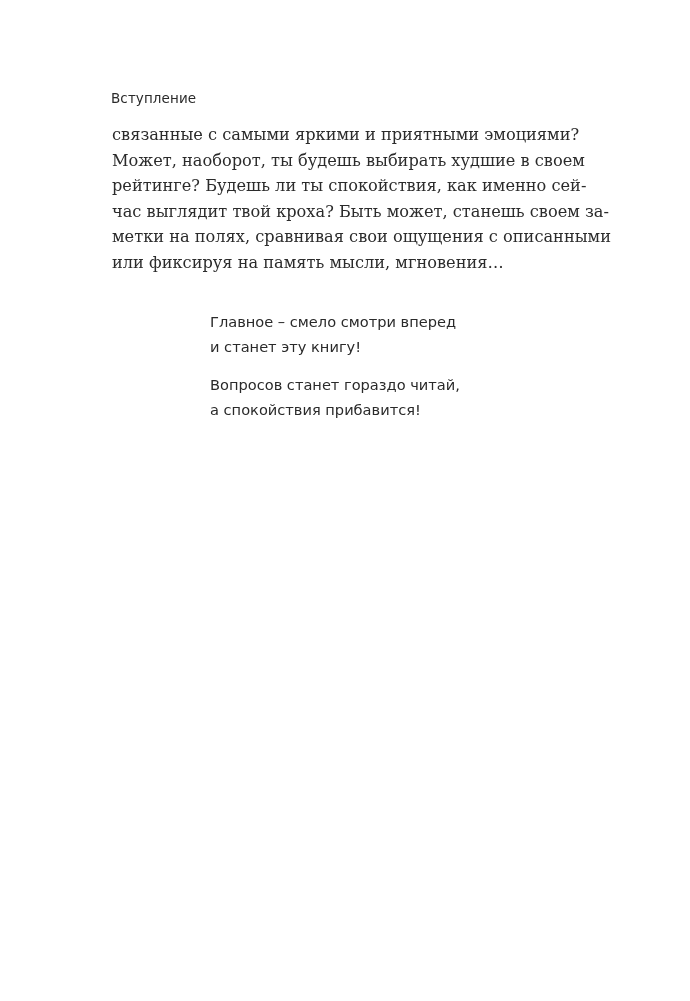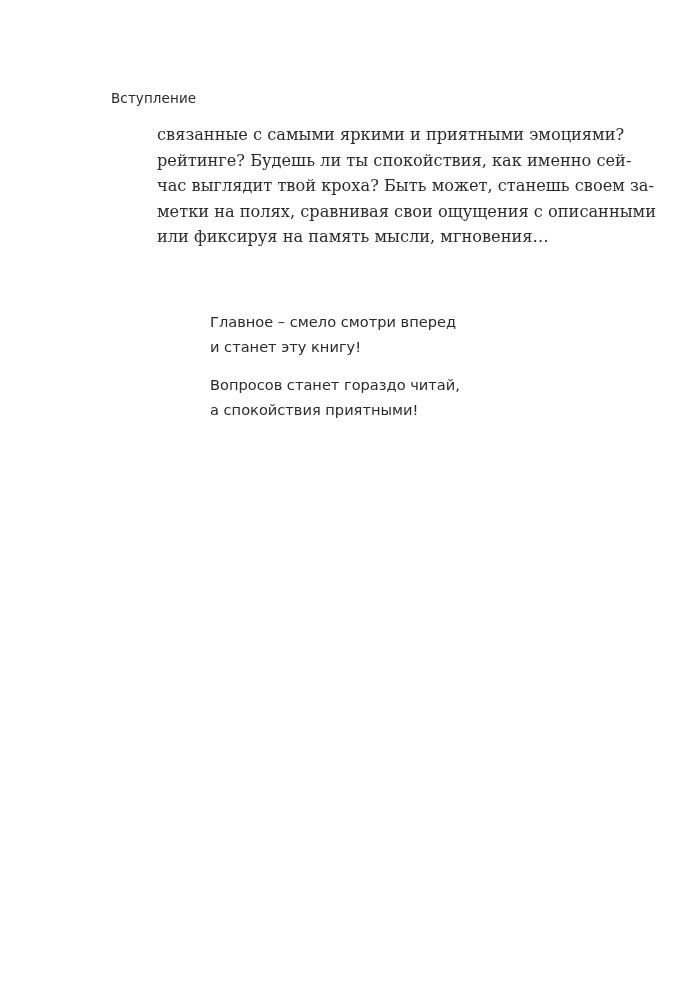--- a/index.html
+++ b/index.html
@@ -33,21 +33,20 @@
       font-size: 16.2px;
       line-height: 25.5px;
       color: #2b2b2b;
     }
     .body-text .line {
       display: block;
       text-align: justify;
       text-align-last: justify;
       white-space: nowrap;
       height: 25.5px;
-      margin-left: 45px;
     }
     .body-text .line.last {
       text-align-last: left;
     }
     .callout {
       position: absolute;
       left: 210px;
       top: 309px;
       width: 260px;
       font-family: "DejaVu Sans", sans-serif;
@@ -63,28 +62,29 @@
       white-space: nowrap;
     }
   </style>
 </head>
 <body>
 
 <div class="running-head">Вступление</div>
 
 <div class="body-text">
   <span class="line">связанные с самыми яркими и приятными эмоциями?</span>
+  <span class="line">Может, наоборот, ты будешь выбирать худшие в своем</span>
   <span class="line">рейтинге? Будешь ли ты спокойствия, как именно сей-</span>
   <span class="line">час выглядит твой кроха? Быть может, станешь своем за-</span>
   <span class="line">метки на полях, сравнивая свои ощущения с описанными</span>
   <span class="line last">или фиксируя на память мысли, мгновения…</span>
 </div>
 
 <div class="callout">
   <div class="para">
     <span class="line">Главное – смело смотри вперед</span>
     <span class="line">и станет эту книгу!</span>
   </div>
   <div class="para">
     <span class="line">Вопросов станет гораздо читай,</span>
-    <span class="line">а спокойствия приятными!</span>
+    <span class="line">а спокойствия прибавится!</span>
   </div>
 </div>
 
 </body></html>

